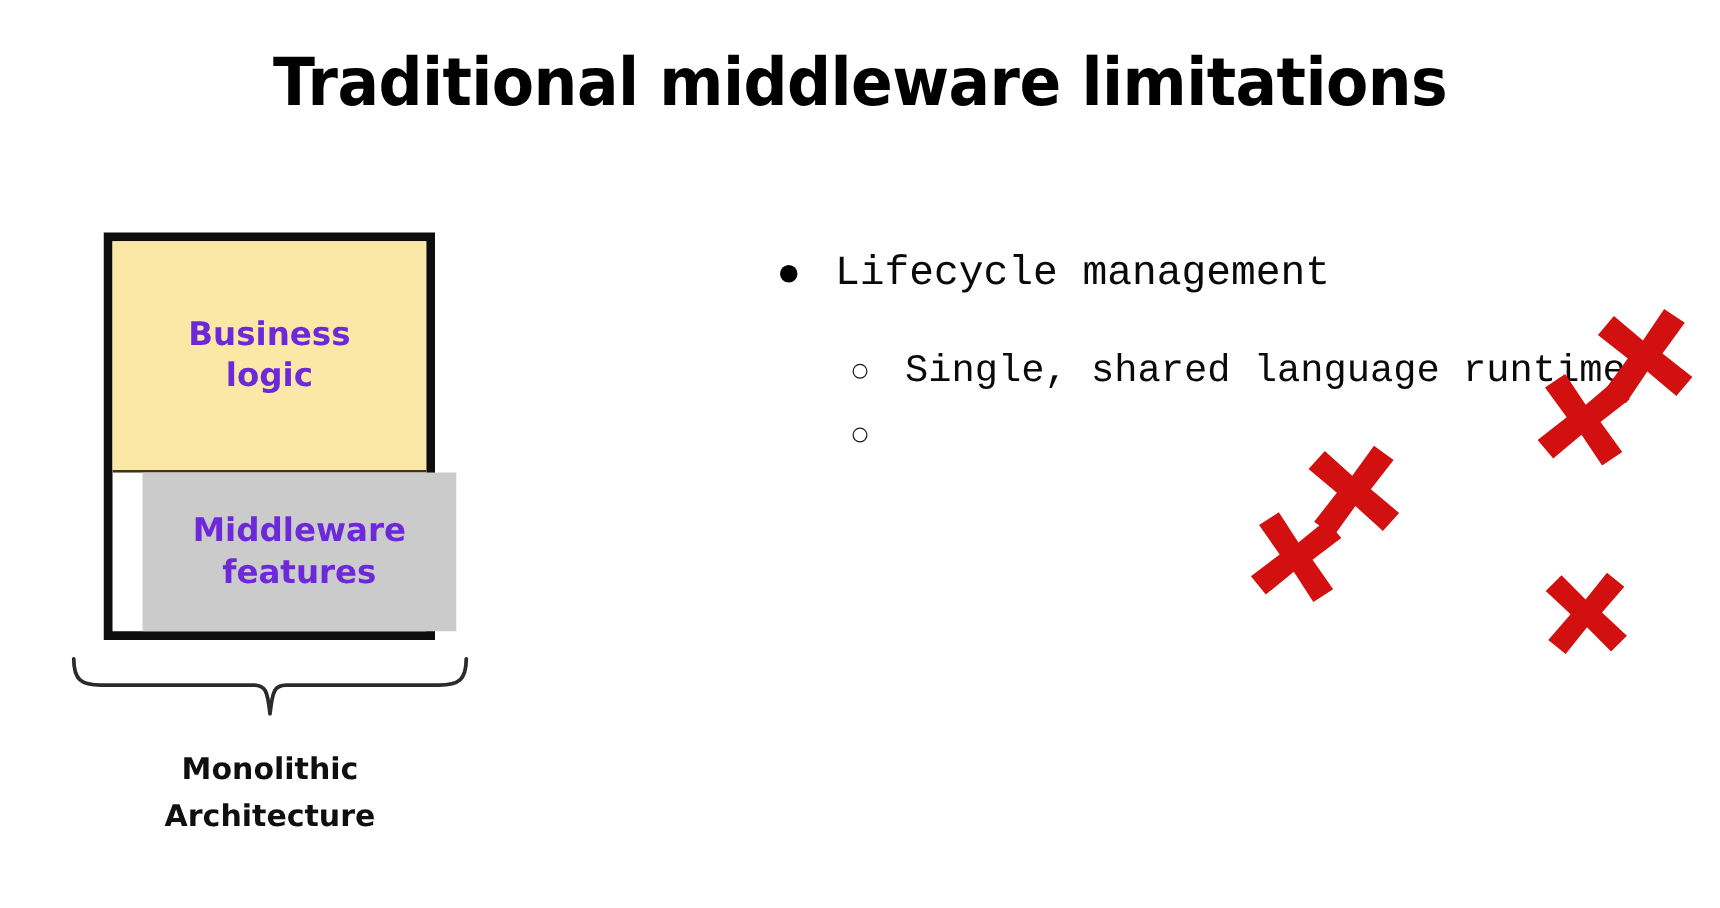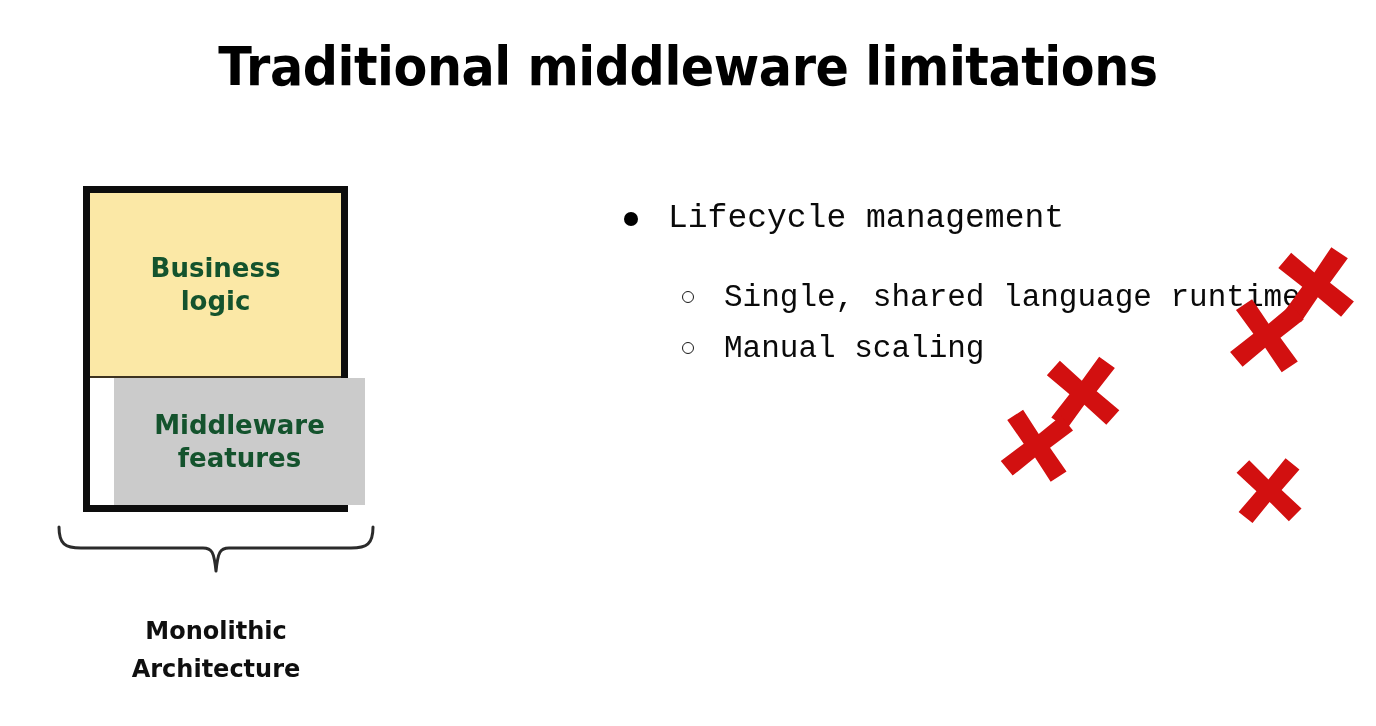--- a/index.html
+++ b/index.html
@@ -54,21 +54,21 @@
     box-sizing: border-box;
     width: 100%;
     display: flex;
     align-items: center;
     justify-content: center;
     text-align: center;
     font-family: "DejaVu Sans", "Liberation Sans", sans-serif;
     font-weight: bold;
     font-size: 26px;
     line-height: 33px;
-    color: #14532d;
+    color: #6d28d9;
   }
   .arch-section.business {
     height: 185px;
     background: #fbe8a6;
     border-bottom: 2px solid #3d3320;
   }
   .arch-section.middleware {
     height: 127px;
     background: #cbcbcb;
     margin-left: 24px;
@@ -83,21 +83,21 @@
   }
   .brace-wrap svg {
     display: block;
     width: 322px;
     height: 52px;
   }
 
   .mono-label {
     position: absolute;
     left: 55px;
-    top: 612px;
+    top: 596px;
     width: 322px;
     text-align: center;
     font-family: "DejaVu Sans", "Liberation Sans", sans-serif;
     font-weight: bold;
     font-size: 24px;
     line-height: 38px;
     color: #0f0f0f;
   }
 
   
@@ -213,21 +213,20 @@
 
       <div class="sub-item">
         <span class="ring"></span>
         <span class="txt">Single, shared language runtime</span>
       </div>
 
 
 
       <div class="sub-item">
         <span class="ring"></span>
-        <span class="txt">Manual scaling</span>
       </div>
 
 
     </div>
   </div>
 
   <div id="xmarks-layer">
       <div class="xmark" style="left: 1277px; top: 245px; width: 78px; height: 78px; transform: rotate(-8deg);">
         <svg width="78" height="78" viewBox="0 0 100 100" xmlns="http://www.w3.org/2000/svg">
           <path d="M50 35 L76 6 L95 23 L68 51 L95 79 L76 96 L50 67 L24 96 L5 79 L32 51 L5 23 L24 6 Z" fill="#d21010"></path>

